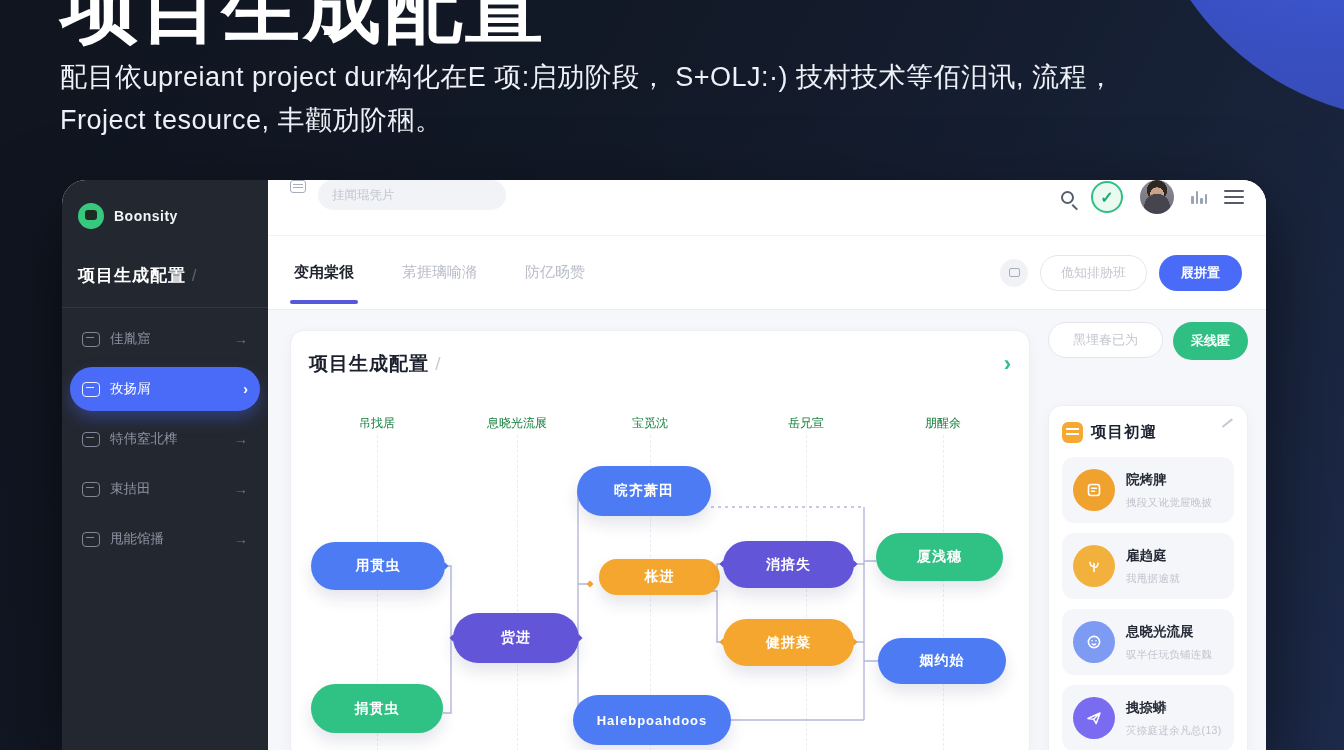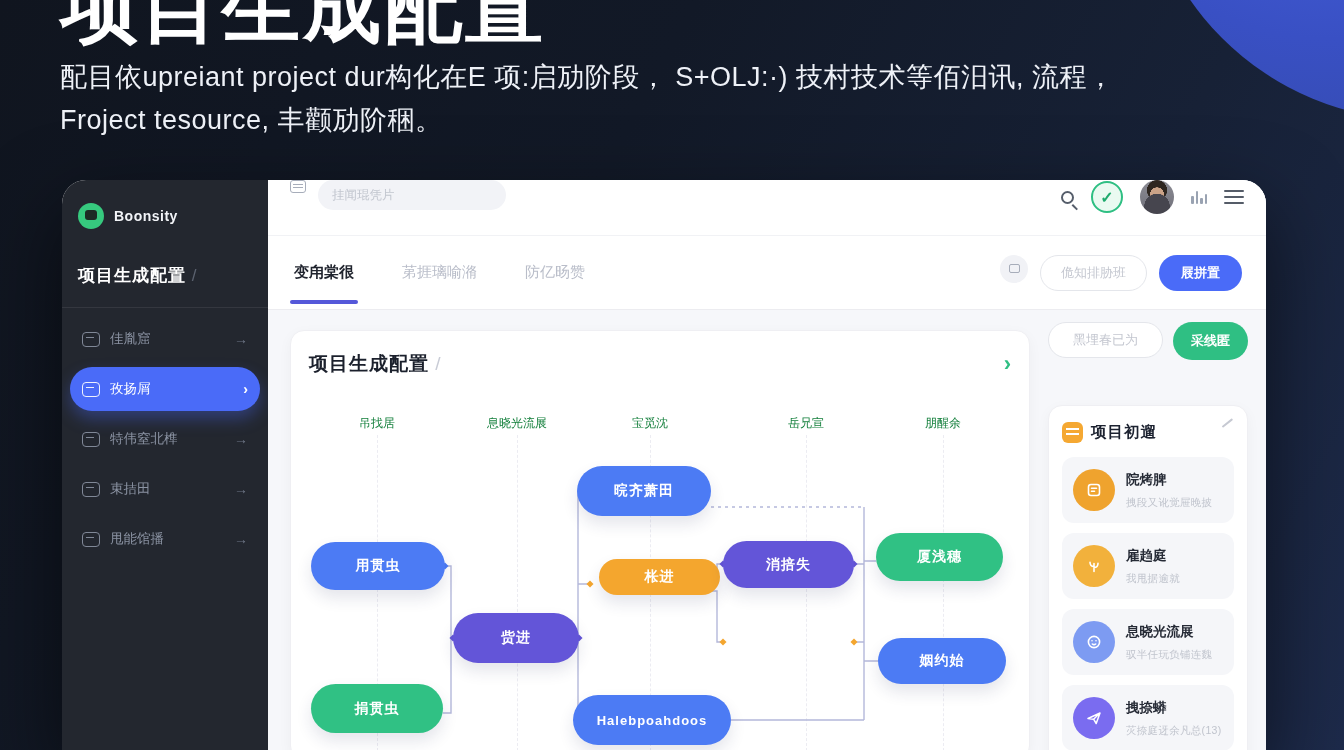--- a/index.html
+++ b/index.html
@@ -76,21 +76,21 @@
   .icon-eq { display:flex; align-items:flex-end; gap:2px; height:14px; }
   .icon-eq i { display:block; width:2.5px; background:#9aa3b2; border-radius:1px; }
   .icon-eq i:nth-child(1){height:8px} .icon-eq i:nth-child(2){height:13px} .icon-eq i:nth-child(3){height:6px} .icon-eq i:nth-child(4){height:10px}
   .icon-burger { width:20px; height:14px; display:flex; flex-direction:column; justify-content:space-between; }
   .icon-burger i { display:block; height:2.4px; background:#555c68; border-radius:2px; }
   
   .tabstrip { height:74px; background:#ffffff; border-bottom:1px solid #ececf0; display:flex; align-items:center; padding:0 24px; gap:44px; flex:none; }
   .tab { font-size:15px; color:#b9bdc9; position:relative; cursor:pointer; padding:6px 2px; }
   .tab.active { color:#20242e; font-weight:bold; }
   .tab.active::after { content:""; position:absolute; left:-2px; right:-2px; bottom:-16px; height:4.5px; border-radius:3px; background:#5558d9; }
-  .tab-actions { margin-left:auto; display:flex; align-items:flex-start; gap:12px; }
+  .tab-actions { margin-left:auto; display:flex; align-items:center; gap:12px; }
   .circle-btn { width:28px; height:28px; border-radius:50%; background:#f1f2f6; display:flex; align-items:center; justify-content:center; cursor:pointer; }
   .circle-btn .mini { width:11px; height:9px; border:1.4px solid #a7adba; border-radius:2px; }
   .btn-outline { height:36px; padding:0 20px; border-radius:18px; border:1px solid #e4e6eb; background:#fff; color:#c4c7d0; font-size:13px; display:flex; align-items:center; cursor:pointer; }
   .btn-primary { height:36px; padding:0 22px; border-radius:18px; background:#4a6bf8; color:#fff; font-size:13px; font-weight:bold; display:flex; align-items:center; cursor:pointer; }
   
   .content { position:relative; flex:1; }
   .flow-card { position:absolute; left:22px; top:20px; width:740px; height:430px; background:#ffffff; border:1px solid #efeff3; border-radius:14px; box-shadow:0 4px 14px rgba(25,30,60,.04); overflow:hidden; }
   .flow-head { display:flex; align-items:center; padding:20px 18px 0 18px; }
   .flow-title { font-size:19px; font-weight:bold; color:#1b202c; letter-spacing:1px; }
   .flow-title .slash { color:#c9ccd6; font-weight:normal; }
@@ -242,20 +242,21 @@
           </g>
         </svg>
 
         <div class="node blue" style="left:20px;top:211px;width:134px;height:48px">用贯虫</div>
         <div class="node green" style="left:20px;top:353px;width:132px;height:49px">捐贯虫</div>
         <div class="node purple" style="left:162px;top:282px;width:126px;height:50px">赀进</div>
         <div class="node blue" style="left:286px;top:135px;width:134px;height:50px">晥齐萧田</div>
         <div class="node orange" style="left:308px;top:228px;width:121px;height:36px">枨进</div>
         <div class="node blue" style="left:282px;top:364px;width:158px;height:50px;font-size:13px">Halebpoahdoos</div>
         <div class="node purple" style="left:432px;top:210px;width:131px;height:47px">消掊失</div>
+        <div class="node orange" style="left:432px;top:288px;width:131px;height:47px">健拼菜</div>
         <div class="node green" style="left:585px;top:202px;width:127px;height:48px">厦浅穗</div>
         <div class="node blue" style="left:587px;top:307px;width:128px;height:46px">姻约始</div>
       </div>
 
       <div class="panel-actions">
         <div class="btn-outline">黑埋春已为</div>
         <div class="btn-green">采线匿</div>
       </div>
 
       <div class="panel">

